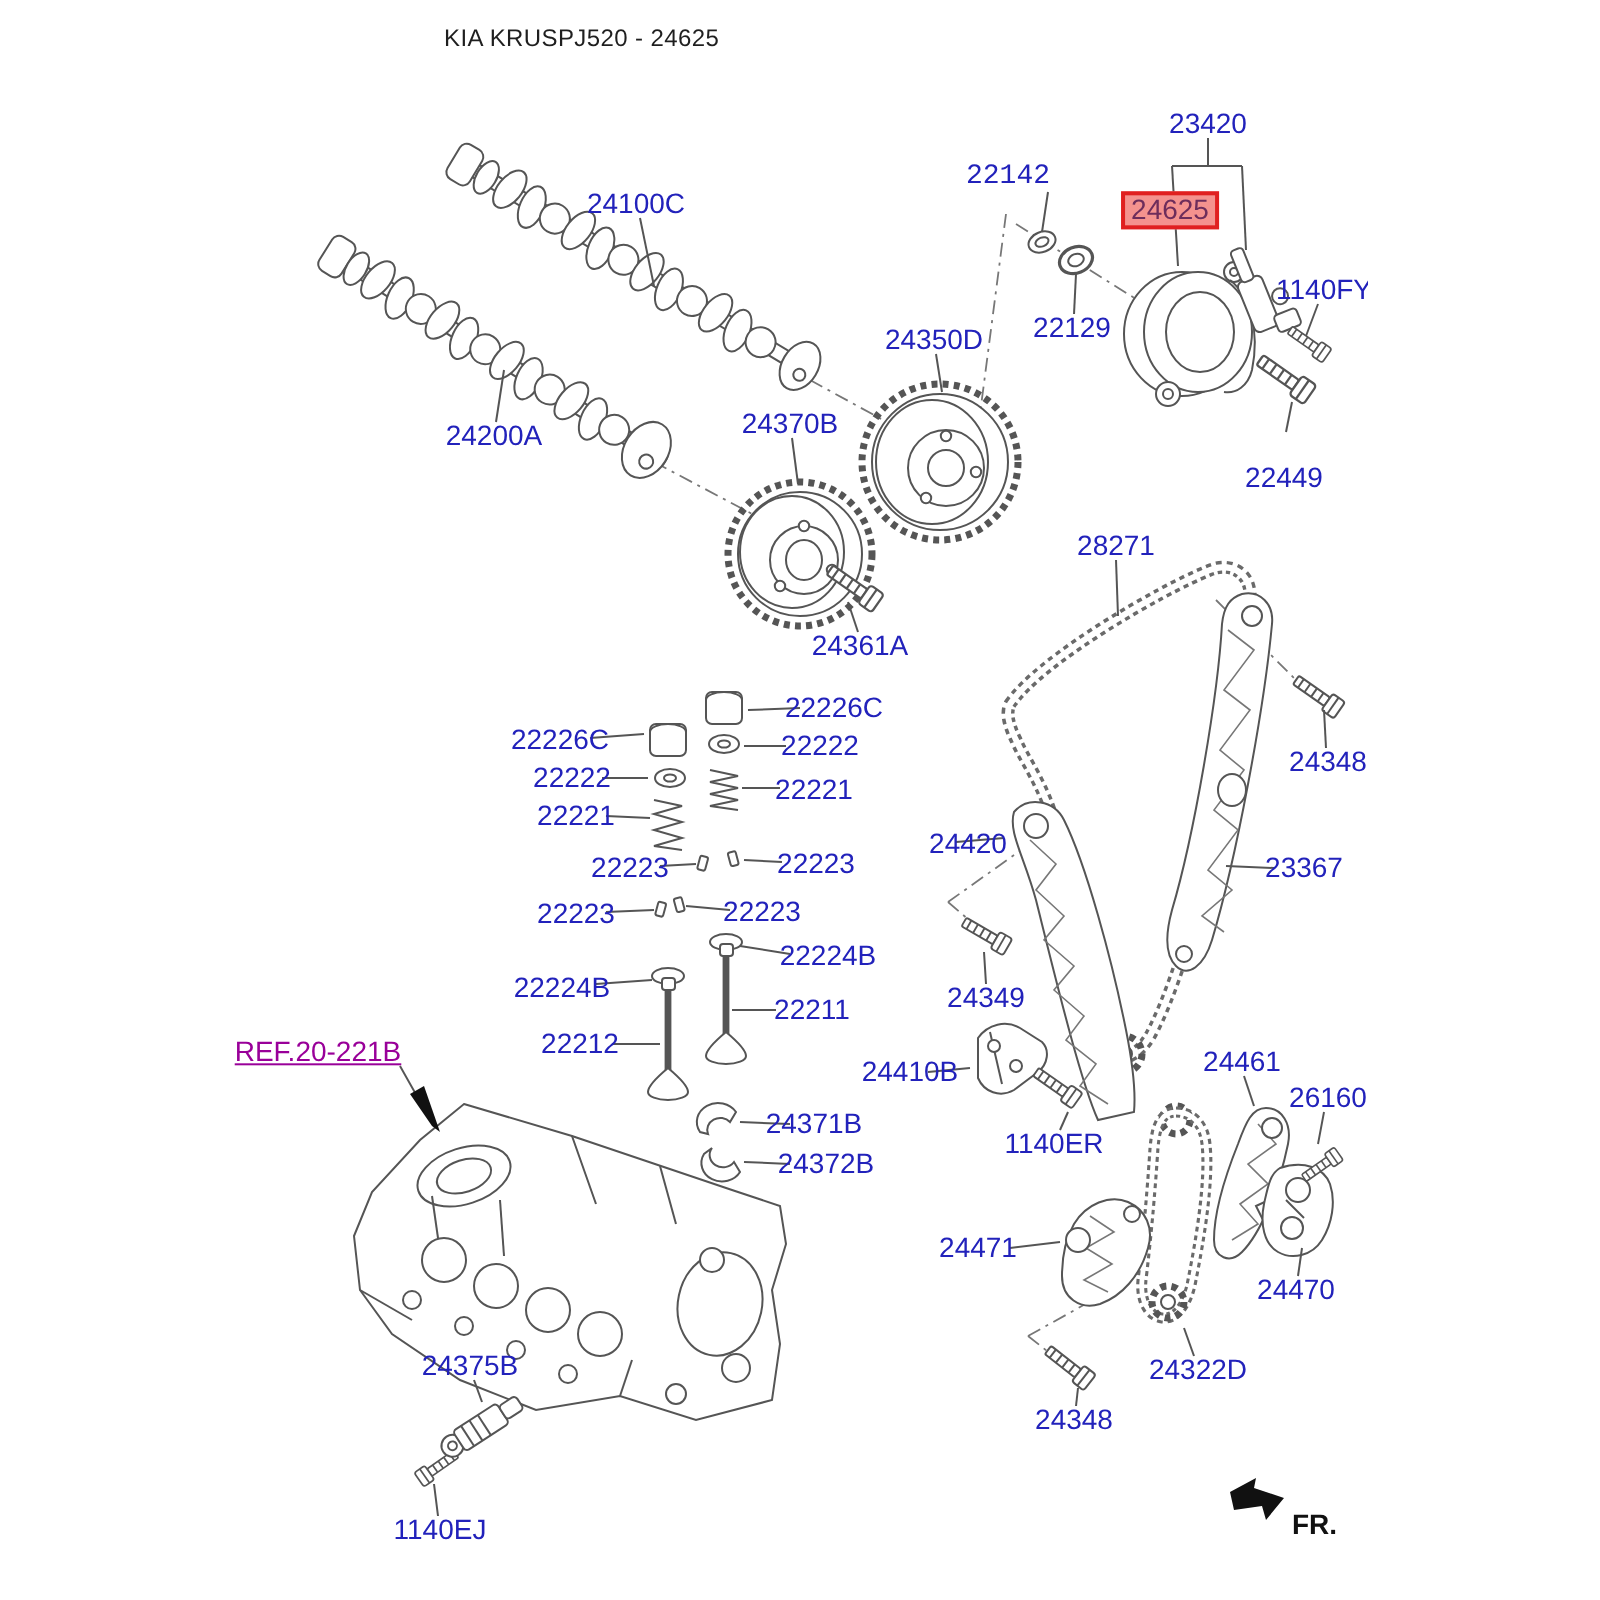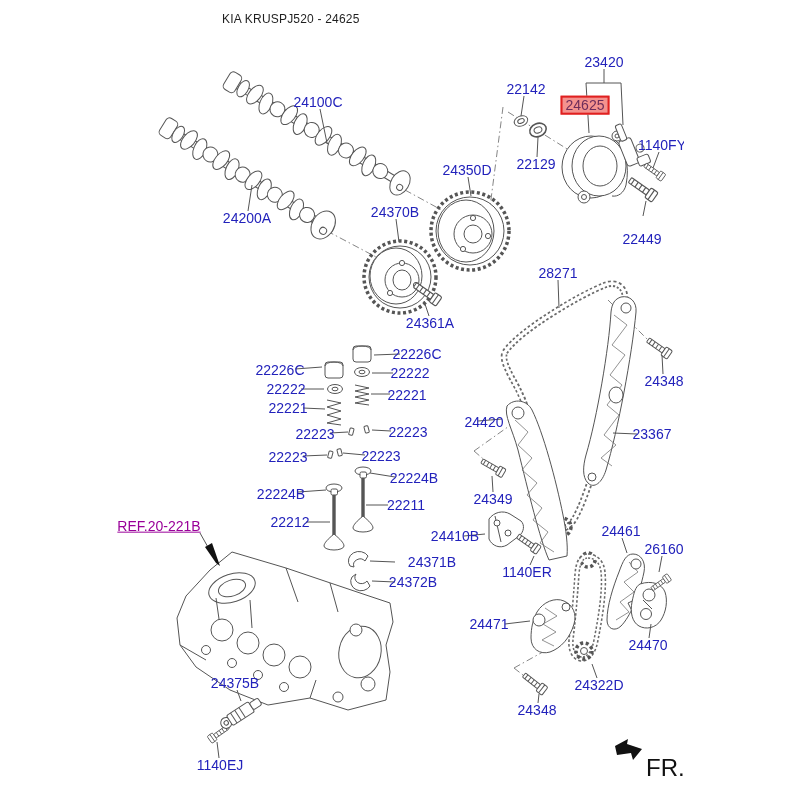--- a/index.html
+++ b/index.html
@@ -24,21 +24,21 @@
     color:var(--hl-text,#6e2d5b);
     padding:0 3px; z-index:3;
   }
   .part-label.ref {
     color:var(--ref-magenta,#990099); text-decoration:underline;
   }
   .fr-indicator {
     position:absolute; left:612px; top:738px; width:90px; height:45px;
   }
   .fr-text {
-    position:absolute; left:34px; top:16px; font-size:24px; font-weight:normal; color:#111;
+    position:absolute; left:34px; top:16px; font-size:14px; font-weight:bold; color:#111;
   }
   
   .ln   { fill:#fff; stroke:#555; stroke-width:1; }
   .lnf  { fill:none; stroke:#555; stroke-width:1; }
   .thin { fill:none; stroke:#777; stroke-width:.8; }
   .leader { stroke:#555; stroke-width:1; fill:none; }
   .projection { stroke:#777; stroke-width:.9; fill:none; stroke-dasharray:7 3 1.5 3; }
   .chain   { fill:none; stroke:#6a6a6a; stroke-width:6.5; stroke-dasharray:2.6 2.2; }
   .chain-core { fill:none; stroke:#fff; stroke-width:3; }
   .chain2  { fill:none; stroke:#6a6a6a; stroke-width:5.5; stroke-dasharray:2.4 2; }
@@ -375,21 +375,21 @@
     </g>
   </svg>
 
   <div class="labels-layer">
       <div class="part-label" style="left: 318px; top: 102px;">24100C</div>
       <div class="part-label" style="left: 247px; top: 218px;">24200A</div>
       <div class="part-label" style="left: 395px; top: 212px;">24370B</div>
       <div class="part-label" style="left: 467px; top: 170px;">24350D</div>
       <div class="part-label" style="left: 430px; top: 323px;">24361A</div>
       <div class="part-label" style="left: 604px; top: 62px;">23420</div>
-      <div class="part-label" style="left: 526px; top: 89px;">22142</div>
+      <div class="part-label" style="left: 504px; top: 89px; font-family: Liberation Mono, monospace;">22142</div>
       <div class="part-label highlight" style="left: 585px; top: 105px;">24625</div>
       <div class="part-label" style="left: 536px; top: 164px;">22129</div>
       <div class="part-label" style="left: 662px; top: 145px;">1140FY</div>
       <div class="part-label" style="left: 642px; top: 223px; margin-top: 16px;">22449</div>
       <div class="part-label" style="left: 558px; top: 273px;">28271</div>
       <div class="part-label" style="left: 664px; top: 381px;">24348</div>
       <div class="part-label" style="left: 652px; top: 434px;">23367</div>
       <div class="part-label" style="left: 460px; top: 422px; margin-left: 24px;">24420</div>
       <div class="part-label" style="left: 493px; top: 499px;">24349</div>
       <div class="part-label" style="left: 423px; top: 536px; margin-left: 32px;">24410B</div>
@@ -402,21 +402,21 @@
       <div class="part-label" style="left: 407px; top: 395px;">22221</div>
       <div class="part-label" style="left: 315px; top: 434px;">22223</div>
       <div class="part-label" style="left: 408px; top: 432px;">22223</div>
       <div class="part-label" style="left: 288px; top: 457px;">22223</div>
       <div class="part-label" style="left: 381px; top: 456px;">22223</div>
       <div class="part-label" style="left: 281px; top: 494px;">22224B</div>
       <div class="part-label" style="left: 414px; top: 478px;">22224B</div>
       <div class="part-label" style="left: 406px; top: 505px;">22211</div>
       <div class="part-label" style="left: 290px; top: 522px;">22212</div>
       <div class="part-label ref" style="left: 159px; top: 526px;">REF.20-221B</div>
-      <div class="part-label" style="left: 432px; top: 562px;">24371B</div>
+      <div class="part-label" style="left: 407px; top: 562px;">24371B</div>
       <div class="part-label" style="left: 413px; top: 582px;">24372B</div>
       <div class="part-label" style="left: 235px; top: 683px;">24375B</div>
       <div class="part-label" style="left: 220px; top: 765px;">1140EJ</div>
       <div class="part-label" style="left: 621px; top: 531px;">24461</div>
       <div class="part-label" style="left: 664px; top: 549px;">26160</div>
       <div class="part-label" style="left: 489px; top: 624px;">24471</div>
       <div class="part-label" style="left: 648px; top: 645px;">24470</div>
       <div class="part-label" style="left: 599px; top: 685px;">24322D</div>
       <div class="part-label" style="left: 537px; top: 710px;">24348</div>
     </div>

